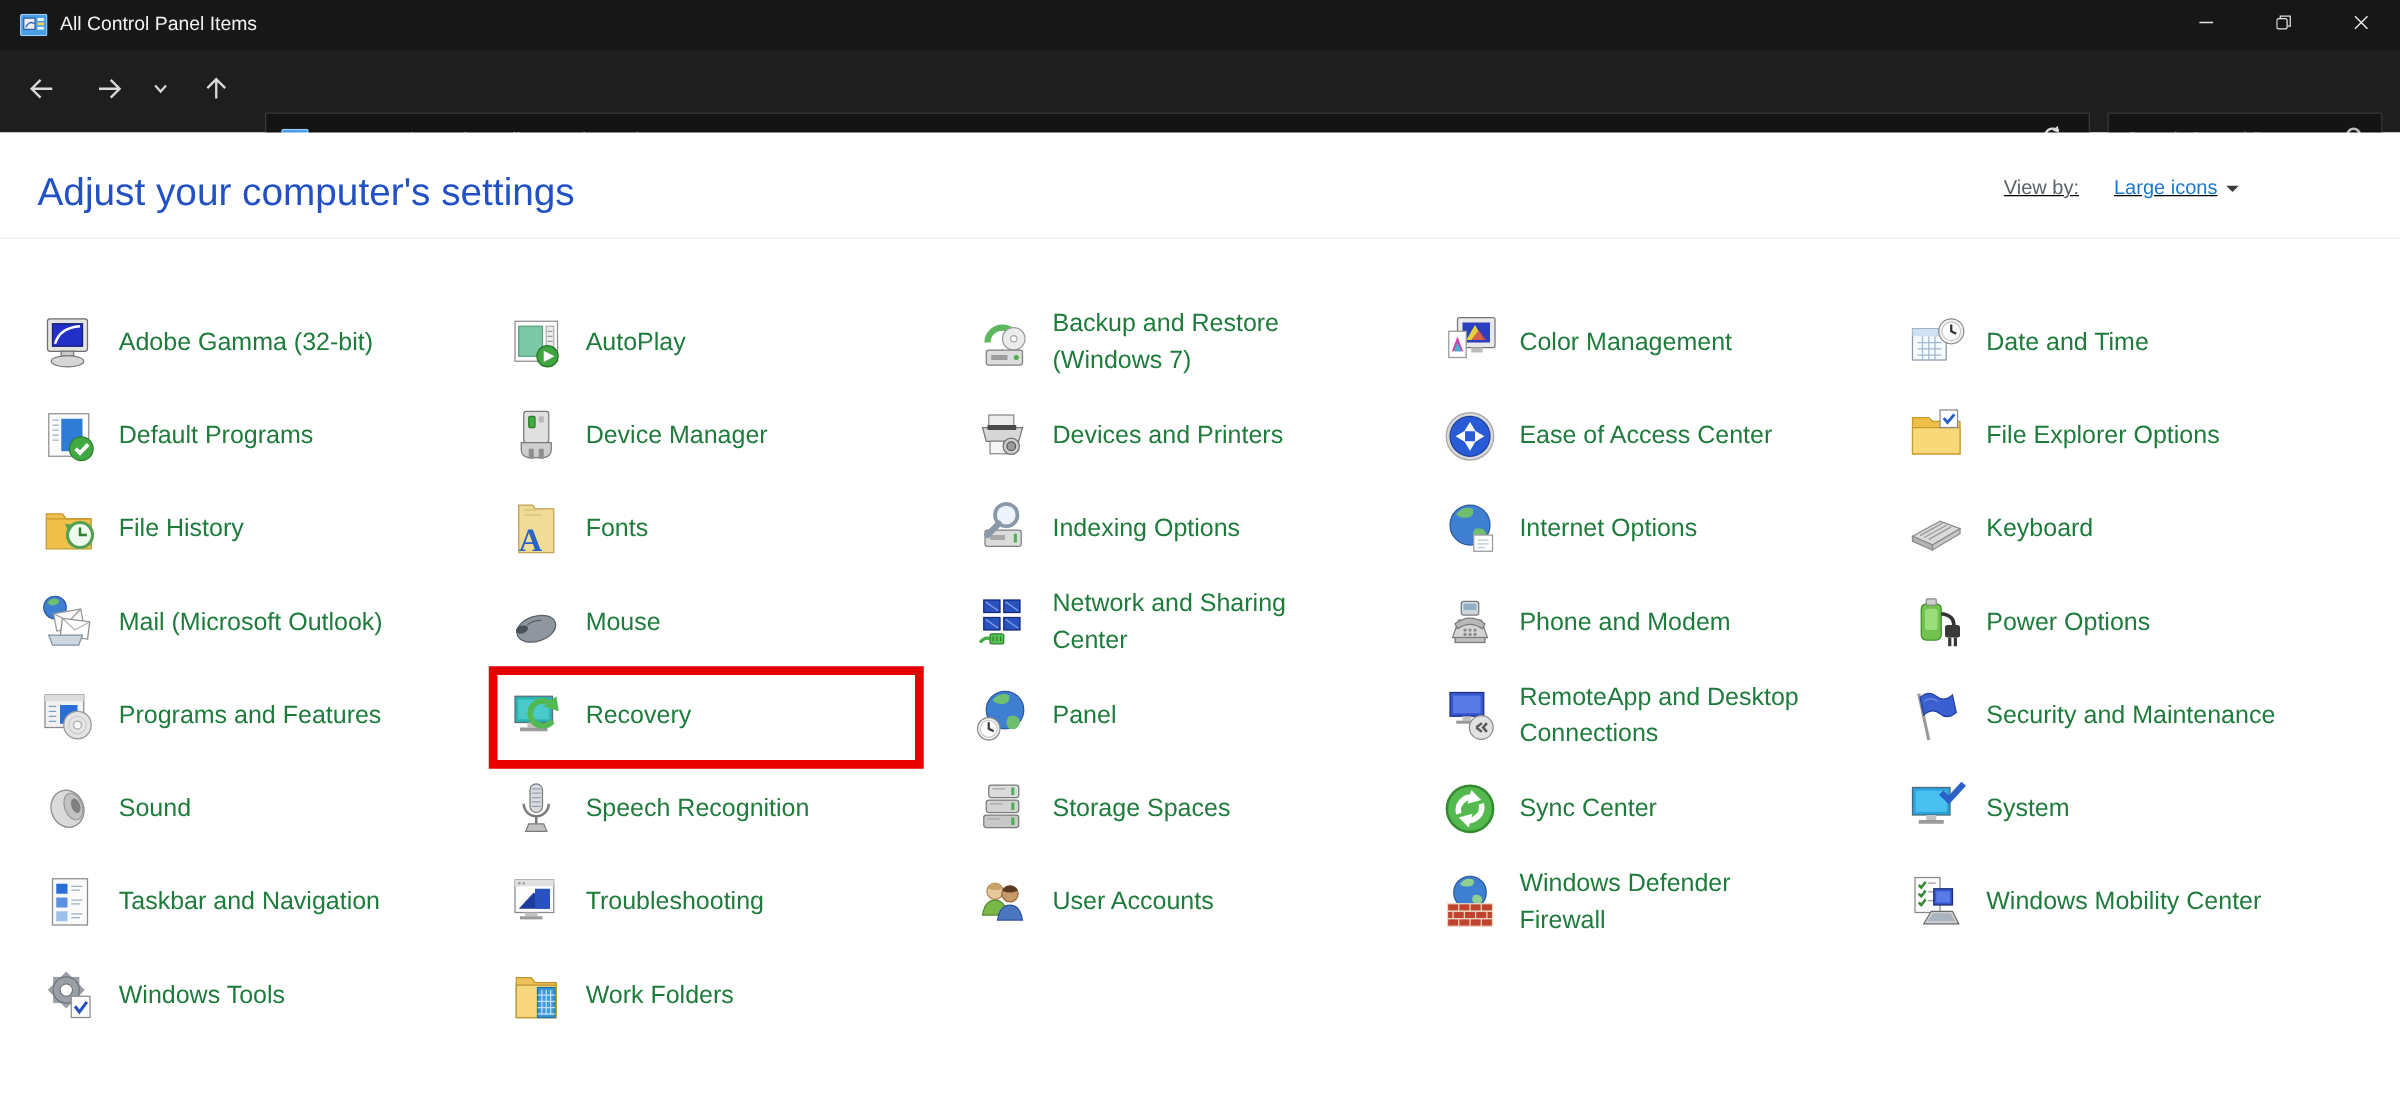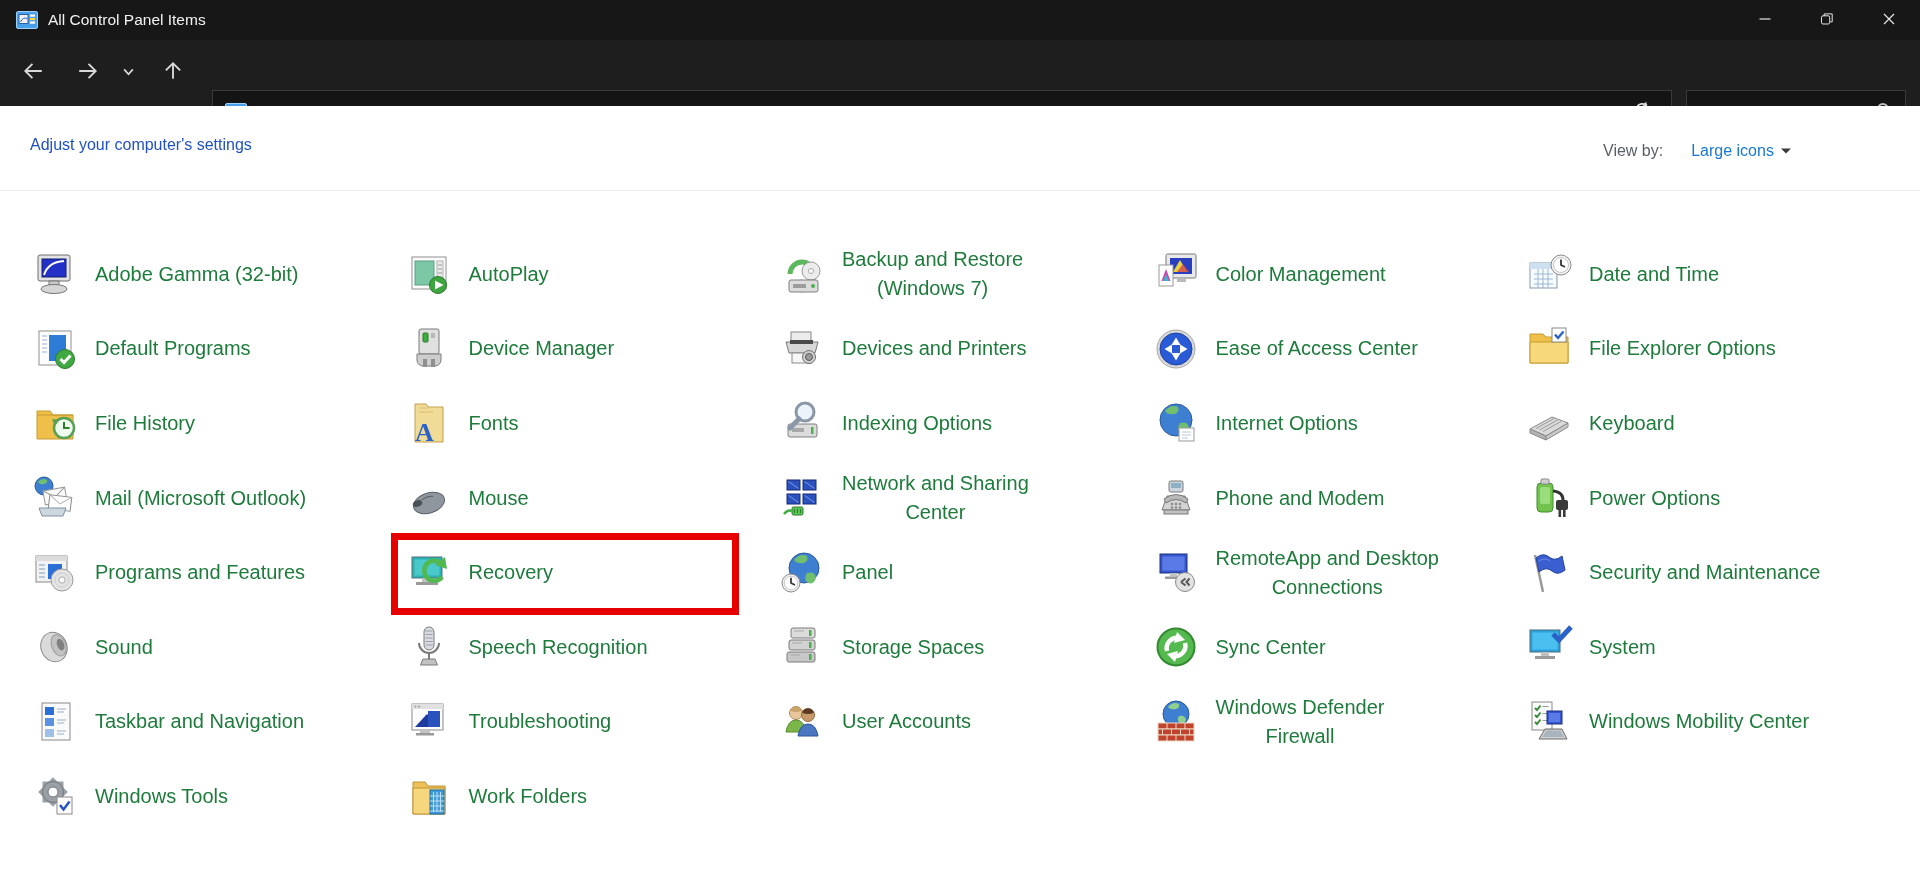--- a/index.html
+++ b/index.html
@@ -26,29 +26,29 @@
   .address-dropdown{margin-left:auto;width:26px;display:flex;justify-content:center;}
   .refresh-btn{width:34px;display:flex;justify-content:center;margin-left:4px;}
   .searchbox{position:absolute;left:1686px;top:50px;width:220px;height:44px;background:#141414;
     border:1px solid #3a3a3a;box-sizing:border-box;display:flex;align-items:center;padding:0 12px;}
   .searchbox input{flex:1;min-width:0;background:transparent;border:none;outline:none;
     color:#cccccc;font-size:14.5px;font-family:"Liberation Sans",sans-serif;}
   .searchbox input::placeholder{color:#8f8f8f;opacity:1;}
   .search-glyph{flex:none;margin-left:8px;}
   
   .content{position:absolute;left:0;top:106px;width:1920px;height:789px;background:#ffffff;}
-  .page-header{position:absolute;left:30px;top:30px;font-size:16px;color:#2151c4;cursor:default;}
-  .view-by{position:absolute;left:1603px;top:36px;display:flex;align-items:center;font-size:16px;}
+  .page-header{position:absolute;left:30px;top:30px;font-size:31px;color:#2151c4;cursor:default;}
+  .view-by{position:absolute;left:1603px;top:36px;display:flex;align-items:center;font-size:16px;text-decoration:underline;}
   .view-by-label{color:#5a6068;}
   .view-by-value{color:#1878d2;margin-left:28px;cursor:default;}
   .view-by-caret{margin-left:7px;display:flex;}
   .header-divider{position:absolute;left:0;top:84px;width:1920px;height:1px;background:#ededed;}
   
   .grid{position:absolute;left:31px;top:131px;display:grid;
-    grid-template-columns:repeat(5,373.5px);grid-auto-rows:74.6px;text-align:center;}
+    grid-template-columns:repeat(5,373.5px);grid-auto-rows:74.6px;}
   .cell{display:flex;align-items:center;cursor:default;}
   .cell .icon{width:48px;height:48px;flex:none;}
   .cell .icon svg{display:block;}
   .cell .label{margin-left:16px;font-size:20px;line-height:29px;color:#1e7b3c;white-space:pre-line;}
   
   .red-box{position:absolute;left:391px;top:533px;width:348px;height:82px;
     border:7px solid #e60000;box-sizing:border-box;pointer-events:none;}
 </style>
 </head>
 <body>

